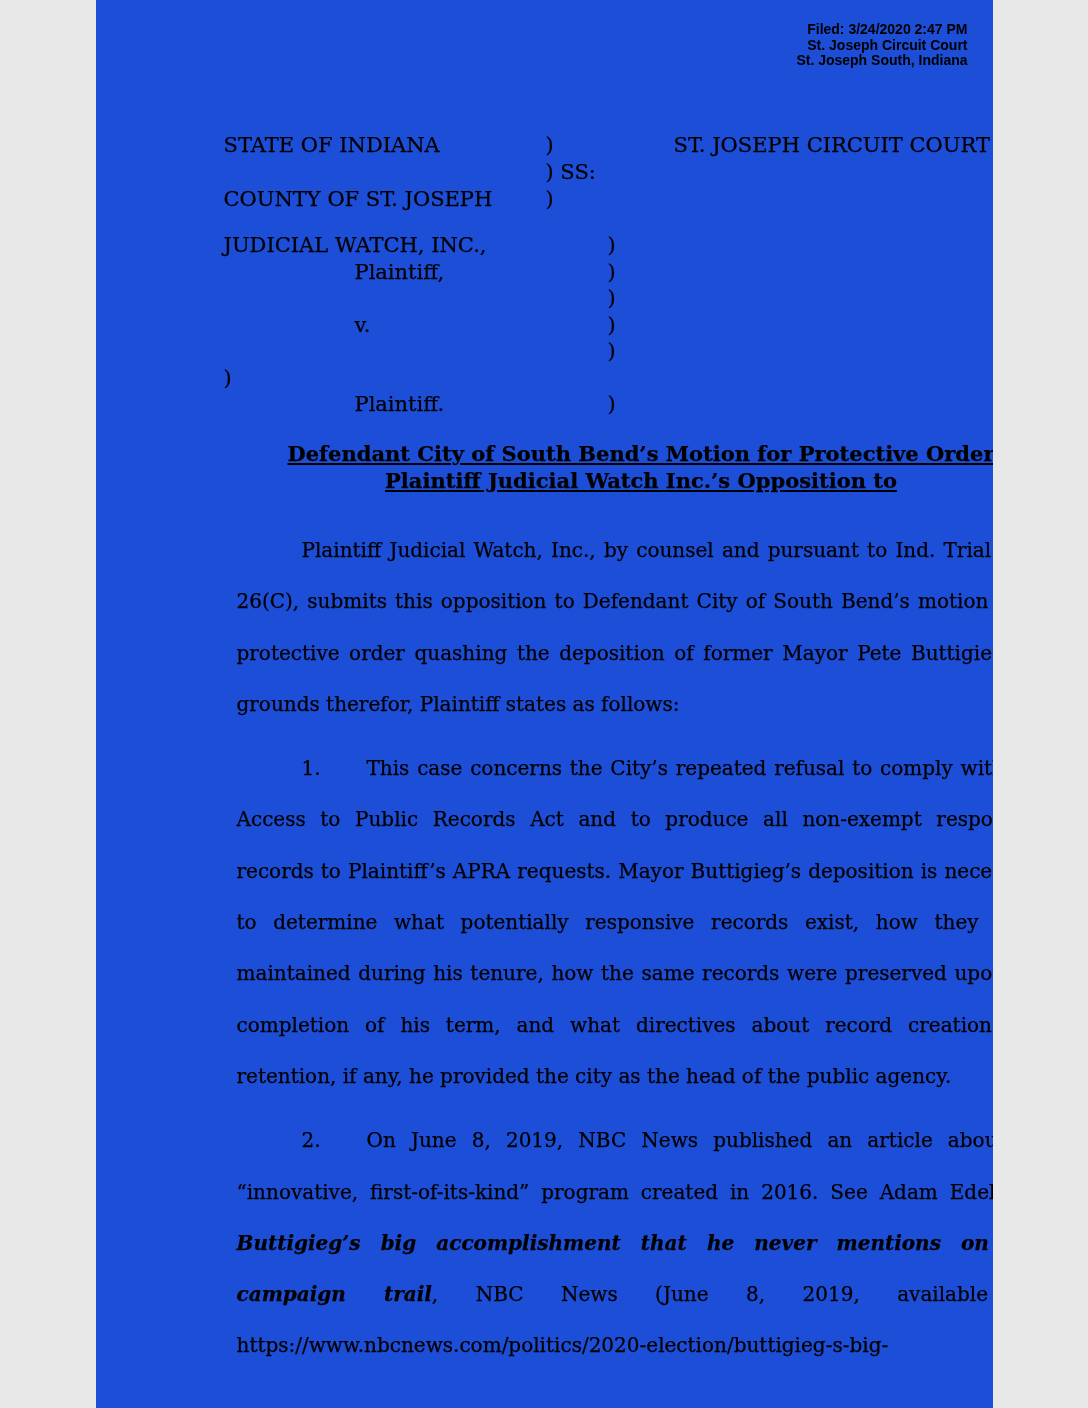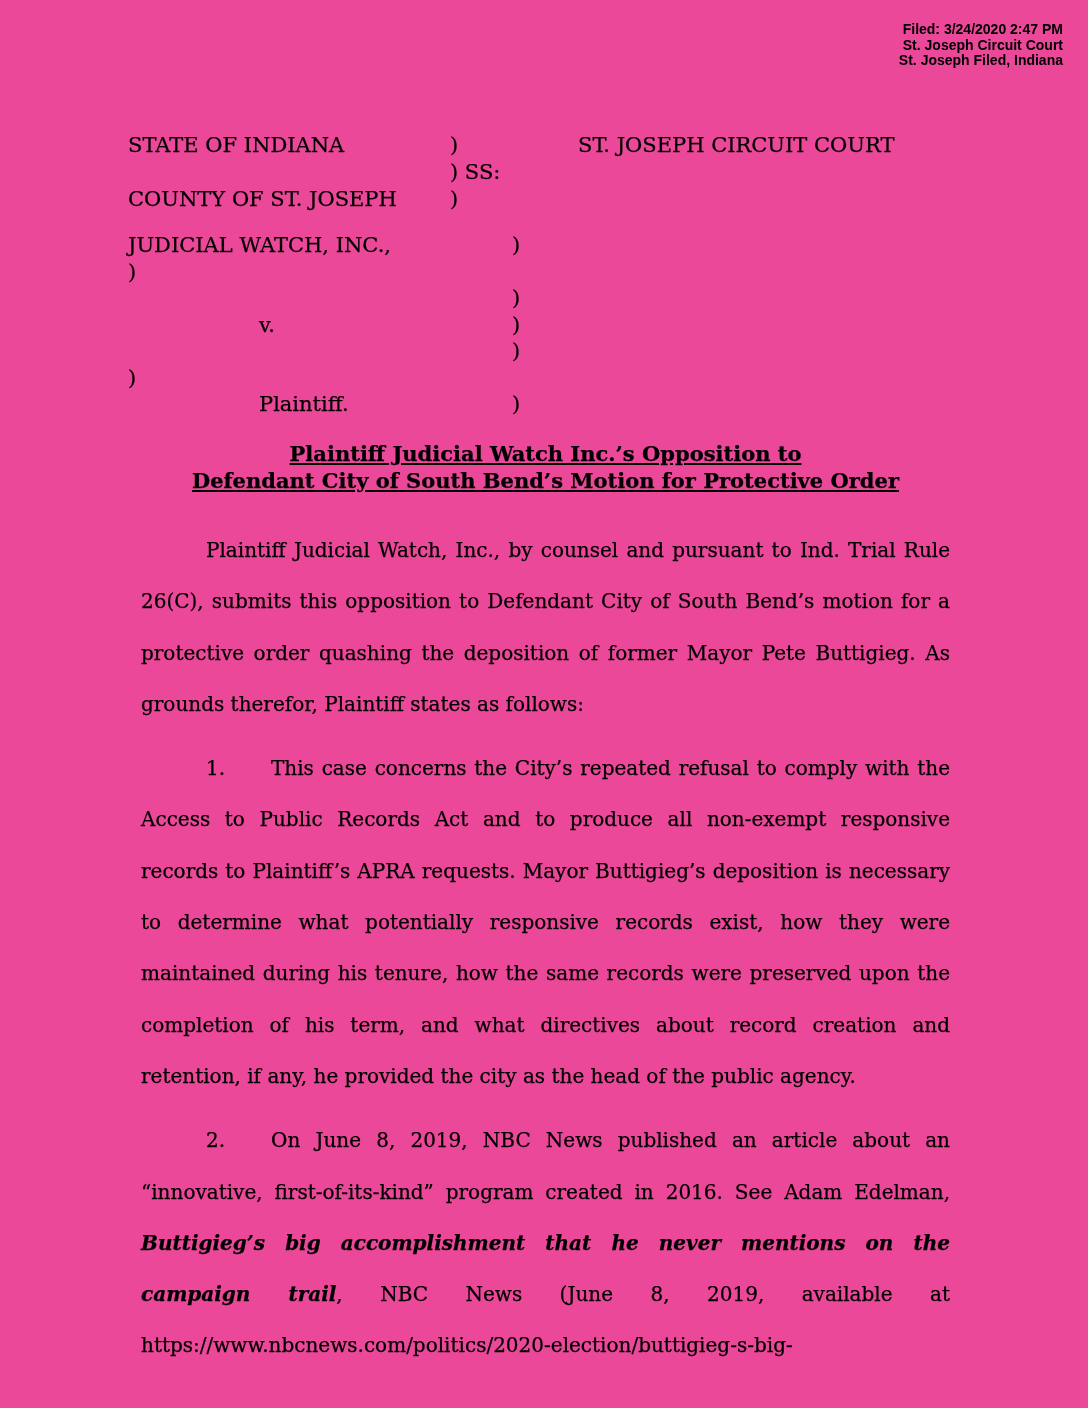--- a/index.html
+++ b/index.html
@@ -1,21 +1,21 @@
 <!DOCTYPE html>
 <html><head>
 <meta charset="utf-8">
 <style>
   html, body { margin: 0; padding: 0; background: #e8e8e8; }
   .page {
     position: relative;
-    width: 1088px;
+    width: 897px;
     height: 1408px;
     margin: 0 auto;
-    background: #ec4899;
+    background: #1d4ed8;
     color: #000000;
     font-family: "DejaVu Serif", "Liberation Serif", serif;
     -webkit-text-stroke: 0.25px #000;
     overflow: hidden;
   }
 
   
   .filed-stamp {
     position: absolute;
     top: 22px;
@@ -97,21 +97,21 @@
   .ital-bold { font-style: italic; font-weight: bold; }
 </style>
 </head>
 <body>
 
 <div class="page">
 
   <div class="filed-stamp">
     <div>Filed: 3/24/2020 2:47 PM</div>
     <div>St. Joseph Circuit Court</div>
-    <div>St. Joseph Filed, Indiana</div>
+    <div>St. Joseph South, Indiana</div>
   </div>
 
   <div class="caption">
     <div class="caption-grid">
       <span>STATE OF INDIANA</span>
       <span>)</span>
       <span>ST. JOSEPH CIRCUIT COURT</span>
 
       <span></span>
       <span>) SS:</span>
@@ -121,20 +121,21 @@
       <span>)</span>
     </div>
   </div>
 
   <div class="parties">
     <div class="party-row">
       <span>JUDICIAL WATCH, INC.,</span>
       <span>)</span>
     </div>
     <div class="party-row">
+      <span class="indent">Plaintiff,</span>
       <span>)</span>
     </div>
     <div class="party-row">
       <span></span>
       <span>)</span>
     </div>
     <div class="party-row">
       <span class="indent">v.</span>
       <span>)</span>
     </div>
@@ -145,22 +146,22 @@
     <div class="party-row">
       <span>)</span>
     </div>
     <div class="party-row">
       <span class="indent">Plaintiff.</span>
       <span>)</span>
     </div>
   </div>
 
   <div class="doc-title">
+    <div><span class="underlined">Defendant City of South Bend’s Motion for Protective Order</span></div>
     <div><span class="underlined">Plaintiff Judicial Watch Inc.’s Opposition to</span></div>
-    <div><span class="underlined">Defendant City of South Bend’s Motion for Protective Order</span></div>
   </div>
 
   <div class="body-text">
     <p><span>Plaintiff Judicial Watch, Inc., by counsel and pursuant to Ind. Trial Rule 26(C), submits this opposition to Defendant City of South Bend’s motion for a protective order quashing the deposition of former Mayor Pete Buttigieg.  As grounds therefor, Plaintiff states as follows:</span></p>
 
     <p><span class="pnum">1.</span><span>This case concerns the City’s repeated refusal to comply with the Access to Public Records Act and to produce all non-exempt responsive records to Plaintiff’s APRA requests.  Mayor Buttigieg’s deposition is necessary to determine what potentially responsive records exist, how they were maintained during his tenure, how the same records were preserved upon the completion of his term, and what directives about record creation and retention, if any, he provided the city as the head of the public agency.</span></p>
 
     <p><span class="pnum">2.</span><span>On June 8, 2019, NBC News published an article about an “innovative, first-of-its-kind” program created in 2016.  </span><span class="ital">See</span><span> Adam Edelman, </span><span class="ital-bold">Buttigieg’s big accomplishment that he never mentions on the campaign trail</span><span>, NBC News (June 8, 2019, available at https://www.nbcnews.com/politics/2020-election/buttigieg-s-big-</span></p>
   </div>
 

